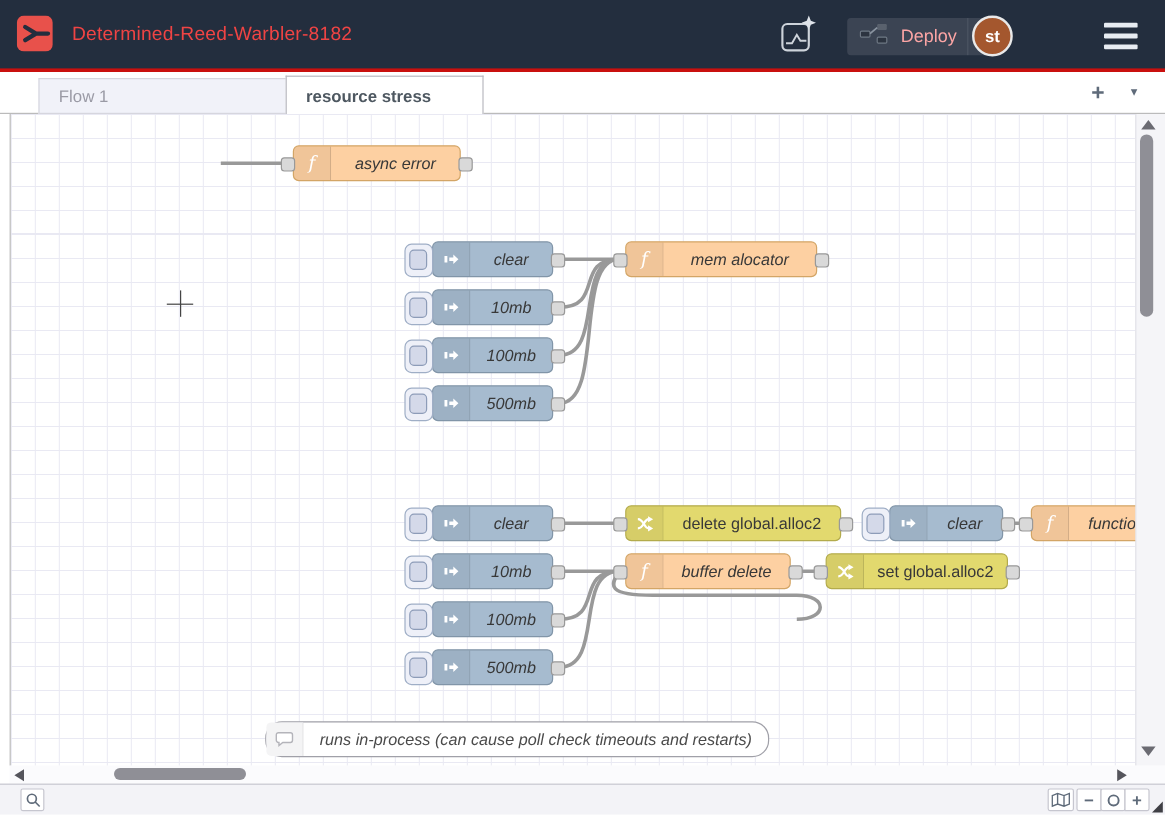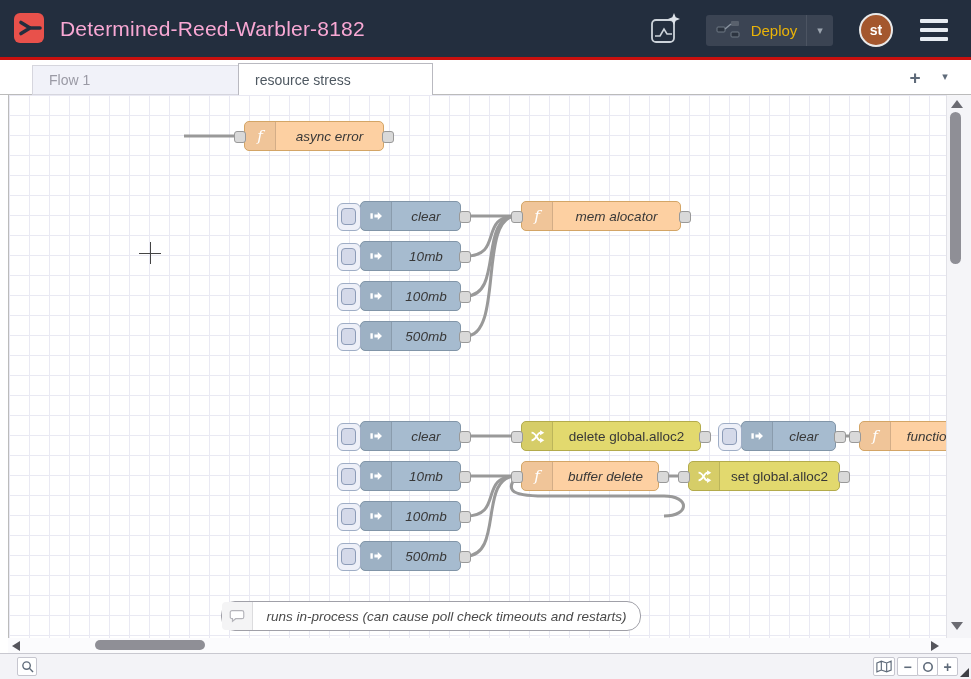--- a/index.html
+++ b/index.html
@@ -5,45 +5,45 @@
   html,body{margin:0;padding:0;}
   body{width:971px;height:679px;overflow:hidden;position:relative;
        font-family:"Liberation Sans",sans-serif;background:#fff;}
   .screen{position:absolute;inset:0;}
 
   
   .header{position:absolute;left:0;top:0;width:971px;height:57px;
           background:var(--header_bg,#232e3e);border-bottom:3px solid var(--accent_red,#c9100e);}
   .logo{position:absolute;left:14px;top:13px;width:30px;height:30px;}
   .app-title{position:absolute;left:60px;top:0;height:57px;line-height:57px;
-             color:#f9a8d4;font-size:21px;letter-spacing:.2px;text-align:center;}
+             color:#ef4444;font-size:16px;letter-spacing:.2px;text-align:center;}
   .hbtn{position:absolute;cursor:pointer;}
   .ai-btn{left:648px;top:11px;width:34px;height:36px;}
   .deploy{position:absolute;left:706px;top:15px;width:127px;height:31px;
           background:#3b4453;border-radius:3px;display:flex;align-items:center;}
   .deploy-ico{margin-left:10px;}
-  .deploy-label{flex:1;text-align:center;color:#eab308;font-size:15px;}
+  .deploy-label{flex:1;text-align:center;color:#fca5a5;font-size:15px;}
   .deploy-caret{width:26px;height:100%;display:flex;align-items:center;justify-content:center;
                 border-left:1px solid rgba(255,255,255,.09);color:#9aa3ae;font-size:11px;}
-  .avatar{position:absolute;left:859px;top:13px;width:30px;height:30px;border-radius:50%;
+  .avatar{position:absolute;left:810px;top:13px;width:30px;height:30px;border-radius:50%;
           background:var(--avatar_bg,#a4572e);border:2px solid #e9e9e9;color:#fff;
           font-size:14px;font-weight:bold;display:flex;align-items:center;justify-content:center;}
   .burger{position:absolute;left:920px;top:19px;width:28px;height:22px;
           display:flex;flex-direction:column;justify-content:space-between;cursor:pointer;}
   .burger span{display:block;height:4px;border-radius:1px;background:#e7ecf2;}
 
   
   .tabbar{position:absolute;left:0;top:60px;width:971px;height:35px;background:#fff;
           border-bottom:1px solid #bbb;box-sizing:border-box;}
   .tab{position:absolute;box-sizing:border-box;font-size:14px;display:flex;align-items:center;
        padding-left:16px;cursor:pointer;}
   .tab.inactive{left:32px;top:5px;width:236px;height:30px;background:#f1f2f9;
                 border:1px solid #d6d6de;color:#9a9aa5;}
-  .tab.active{left:238px;top:3px;width:195px;height:32px;background:#fff;
-              border:1px solid #b9b9c0;border-bottom:none;color:#4e5861;font-weight:normal;z-index:2;}
+  .tab.active{left:238px;top:3px;width:165px;height:32px;background:#fff;
+              border:1px solid #b9b9c0;border-bottom:none;color:#4e5861;font-weight:bold;z-index:2;}
   .tab-add{position:absolute;left:903px;top:66px;width:24px;height:24px;text-align:center;
            line-height:24px;color:#5f6b7a;font-size:19px;font-weight:bold;cursor:pointer;}
   .tab-menu{position:absolute;left:936px;top:70px;width:18px;height:16px;text-align:center;
             color:#5f6b7a;font-size:11px;cursor:pointer;}
 
   
   .canvas{position:absolute;left:8px;top:95px;width:938px;height:543px;overflow:hidden;
           background-color:#fff;border-left:1px solid #bbb;box-sizing:border-box;
           background-image:linear-gradient(to right,var(--grid_line,#e9e9f3) 1px,transparent 1px),
                            linear-gradient(to bottom,var(--grid_line,#e9e9f3) 1px,transparent 1px);

